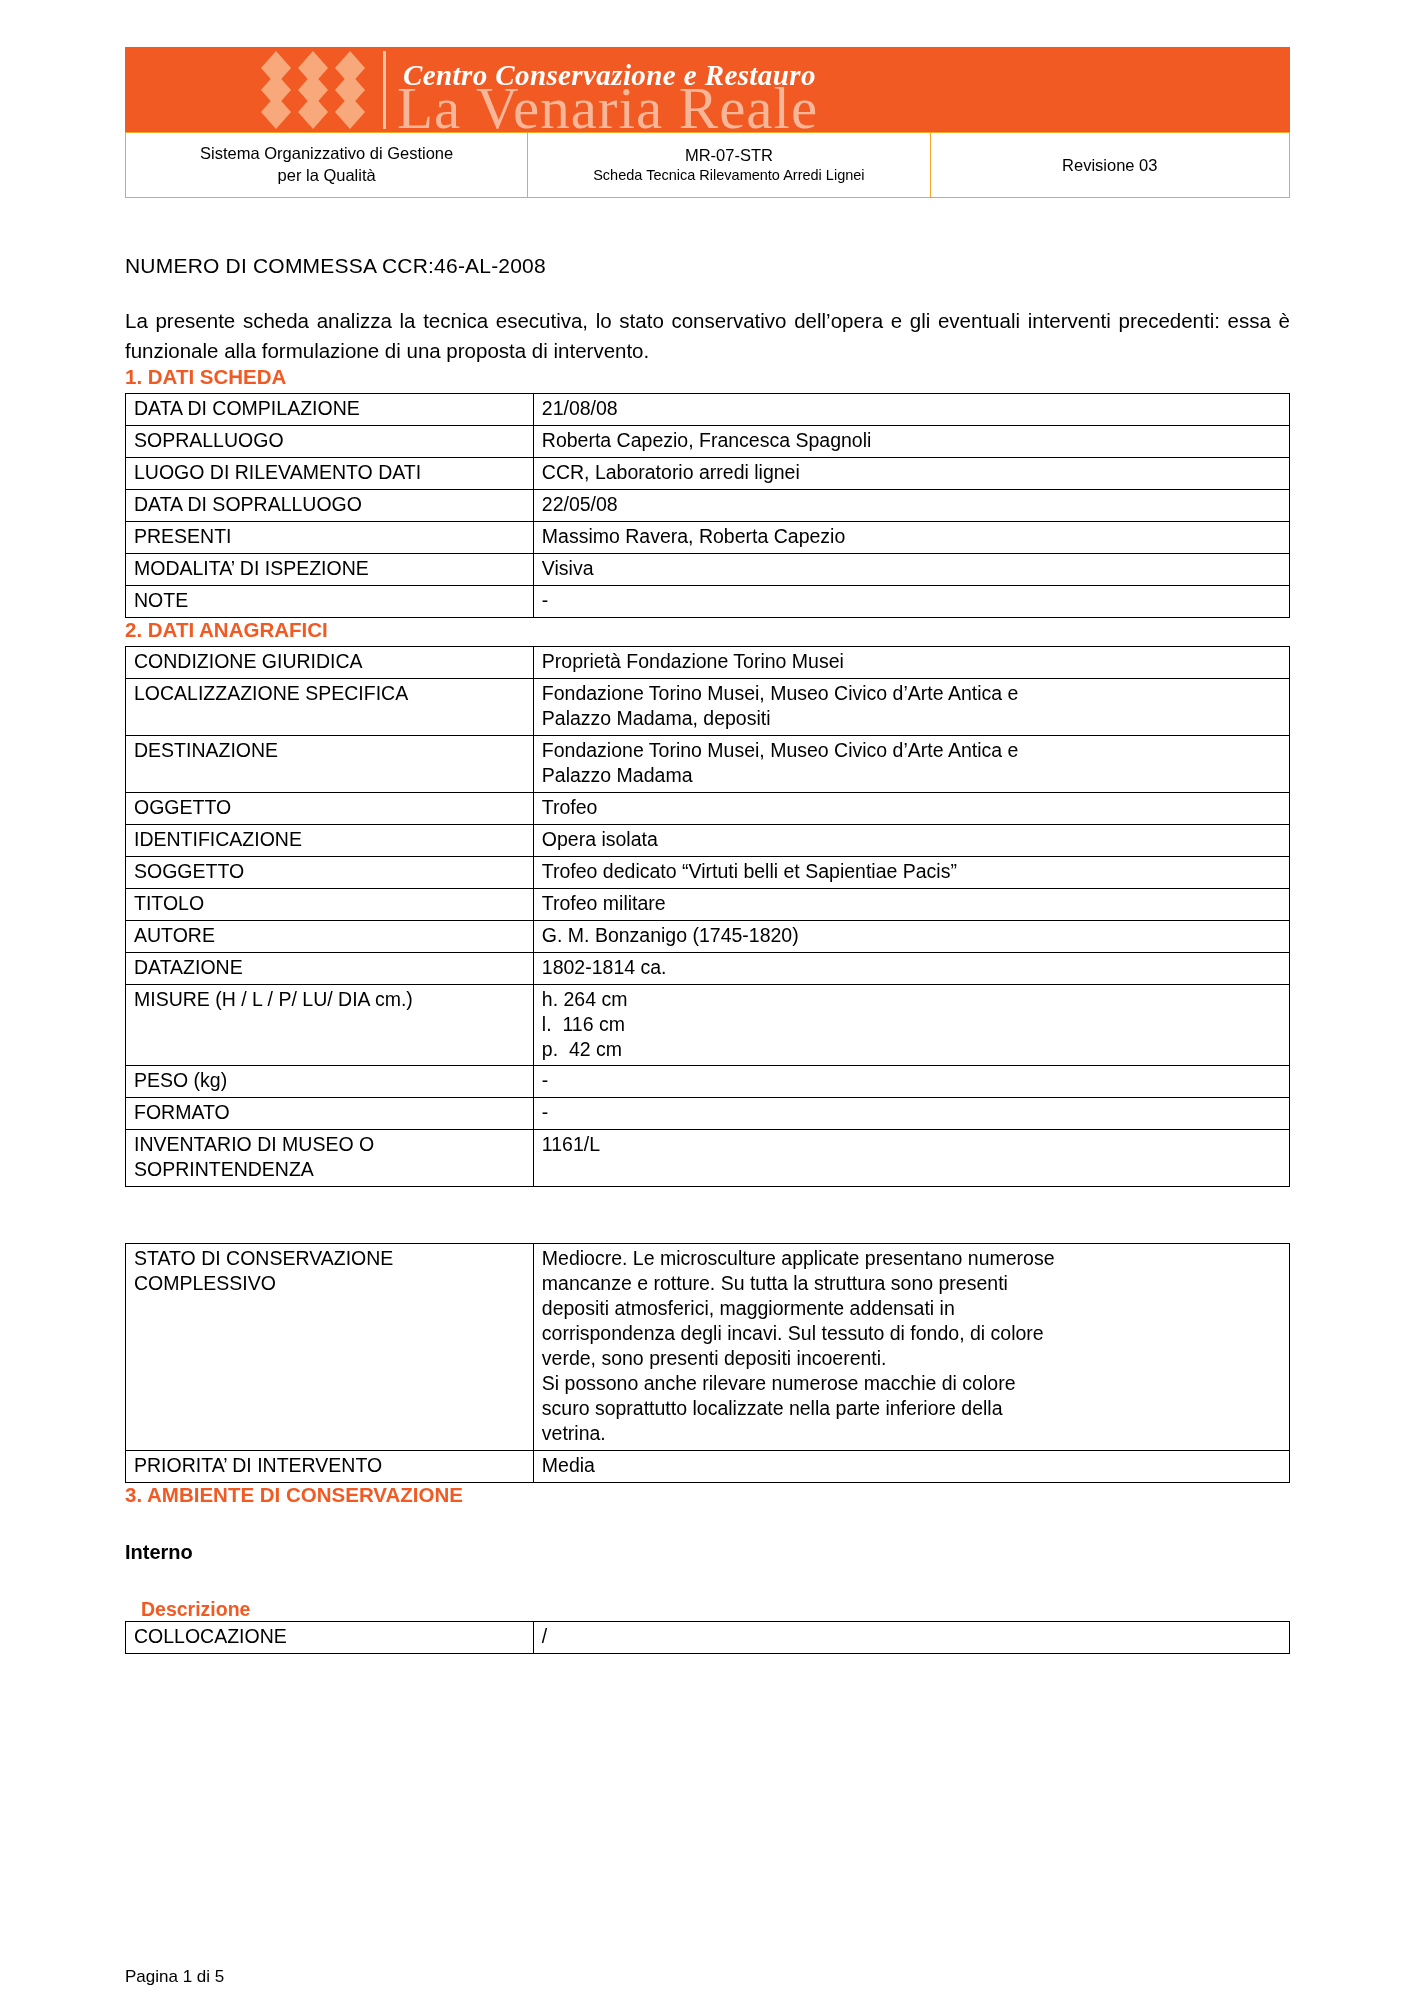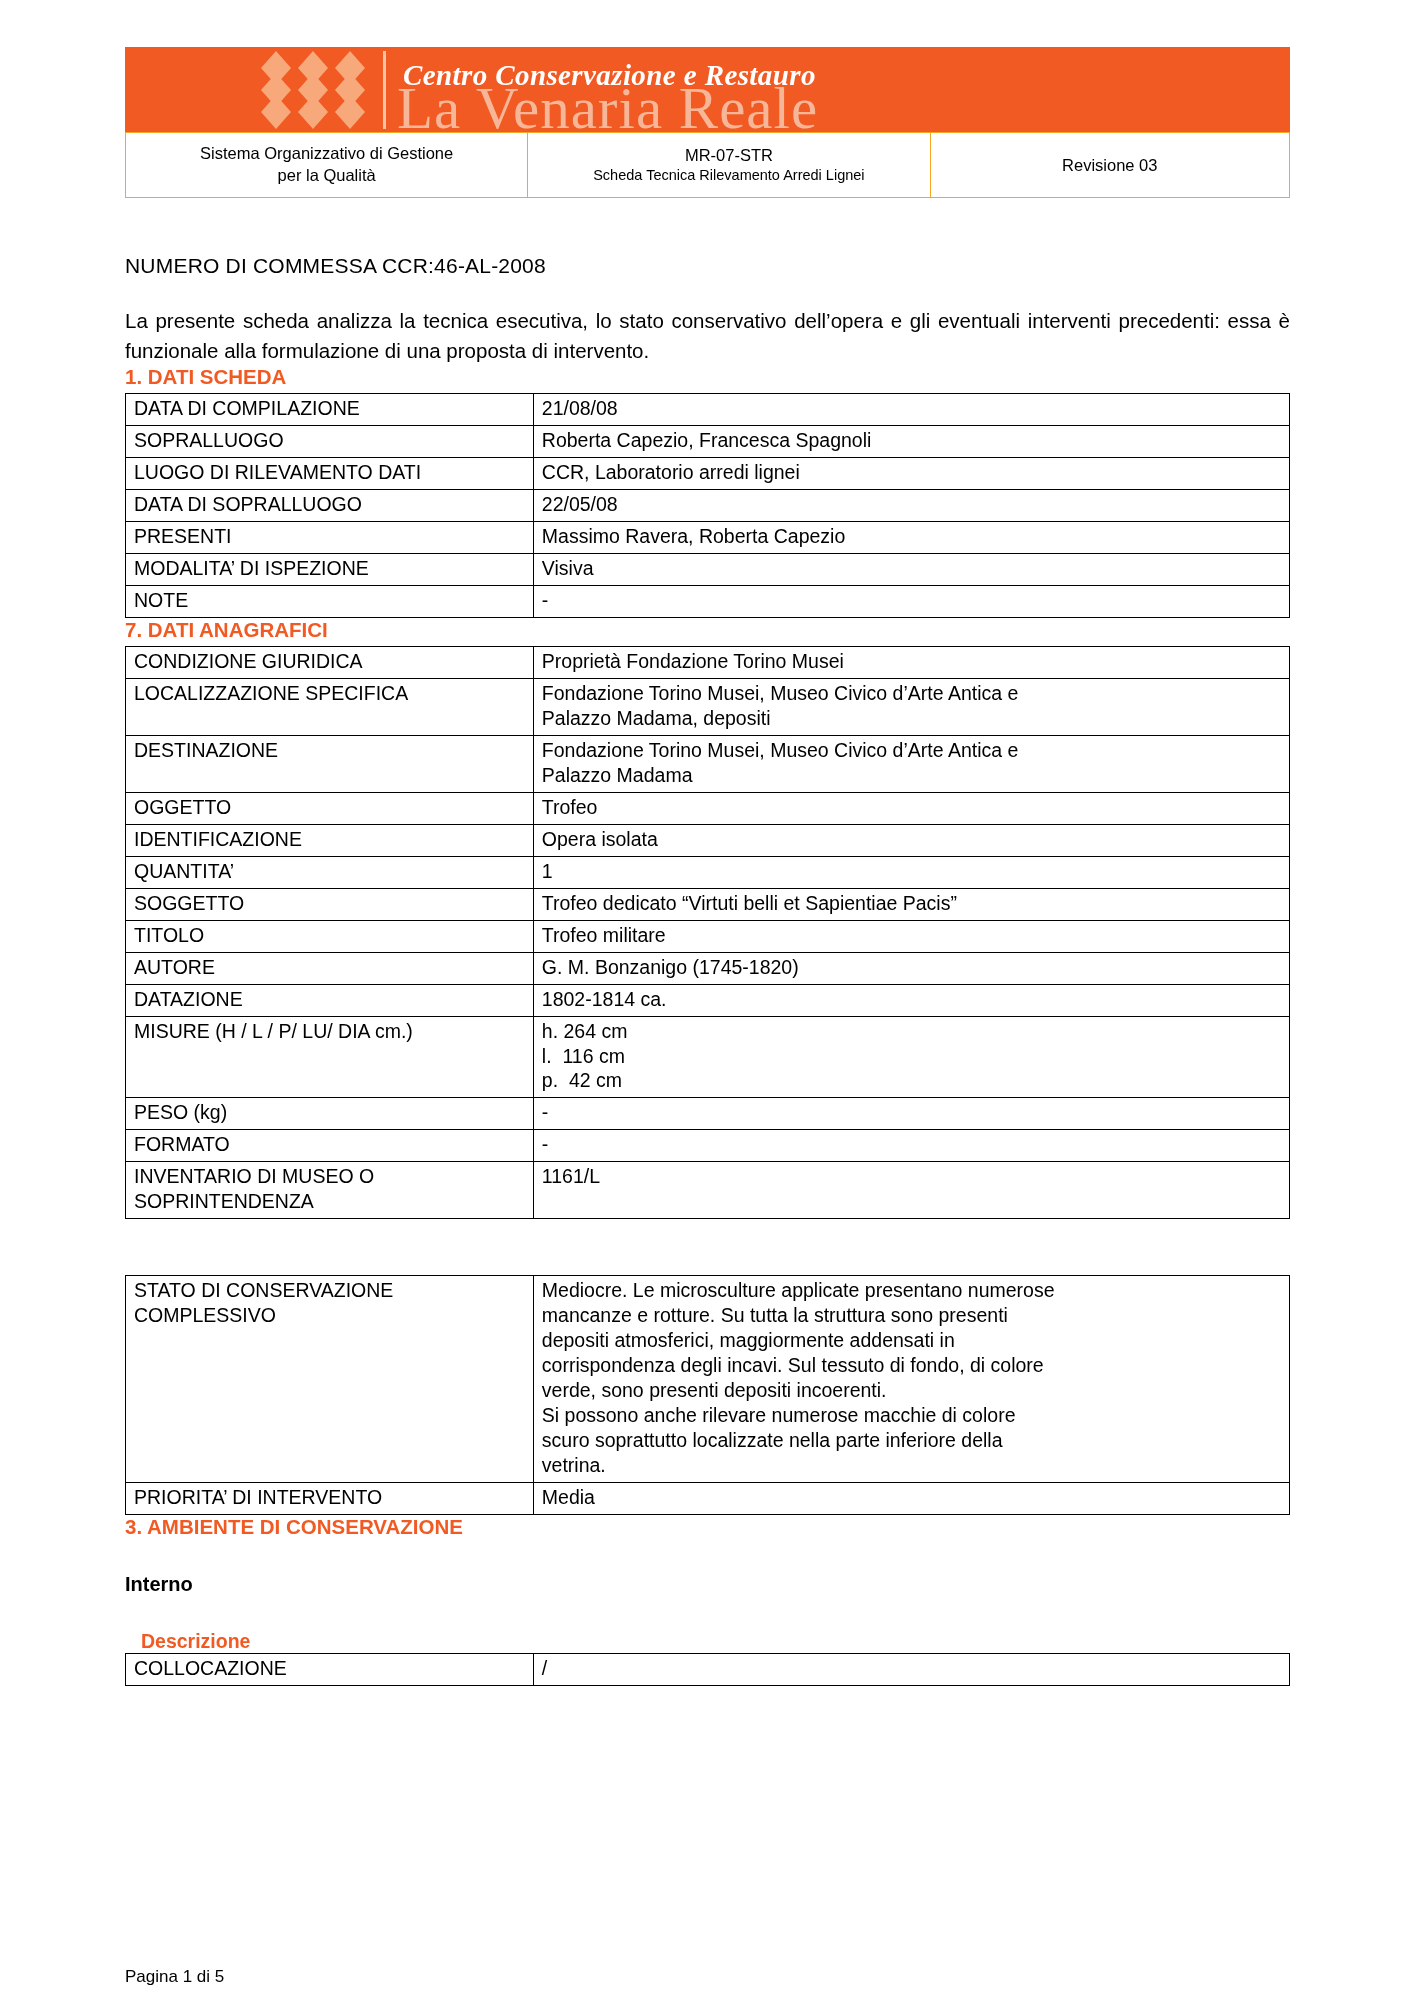--- a/index.html
+++ b/index.html
@@ -253,21 +253,21 @@
           <td class="label cell-lines">
             <div>NOTE</div>
           </td>
           <td class="value cell-lines">
             <div>-</div>
           </td>
         </tr>
       </tbody>
   </table>
 
-  <h2 class="sec sec-2">7.  DATI ANAGRAFICI</h2>
+  <h2 class="sec sec-2">2.  DATI ANAGRAFICI</h2>
   <table class="data">
     <tbody>
         <tr>
           <td class="label cell-lines">
             <div>CONDIZIONE GIURIDICA</div>
           </td>
           <td class="value cell-lines">
             <div>Proprietà Fondazione Torino Musei</div>
           </td>
         </tr>
@@ -296,28 +296,20 @@
           <td class="value cell-lines">
             <div>Trofeo</div>
           </td>
         </tr>
         <tr>
           <td class="label cell-lines">
             <div>IDENTIFICAZIONE</div>
           </td>
           <td class="value cell-lines">
             <div>Opera isolata</div>
-          </td>
-        </tr>
-        <tr>
-          <td class="label cell-lines">
-            <div>QUANTITA’</div>
-          </td>
-          <td class="value cell-lines">
-            <div>1</div>
           </td>
         </tr>
         <tr>
           <td class="label cell-lines">
             <div>SOGGETTO</div>
           </td>
           <td class="value cell-lines">
             <div>Trofeo dedicato “Virtuti belli et Sapientiae Pacis”</div>
           </td>
         </tr>

